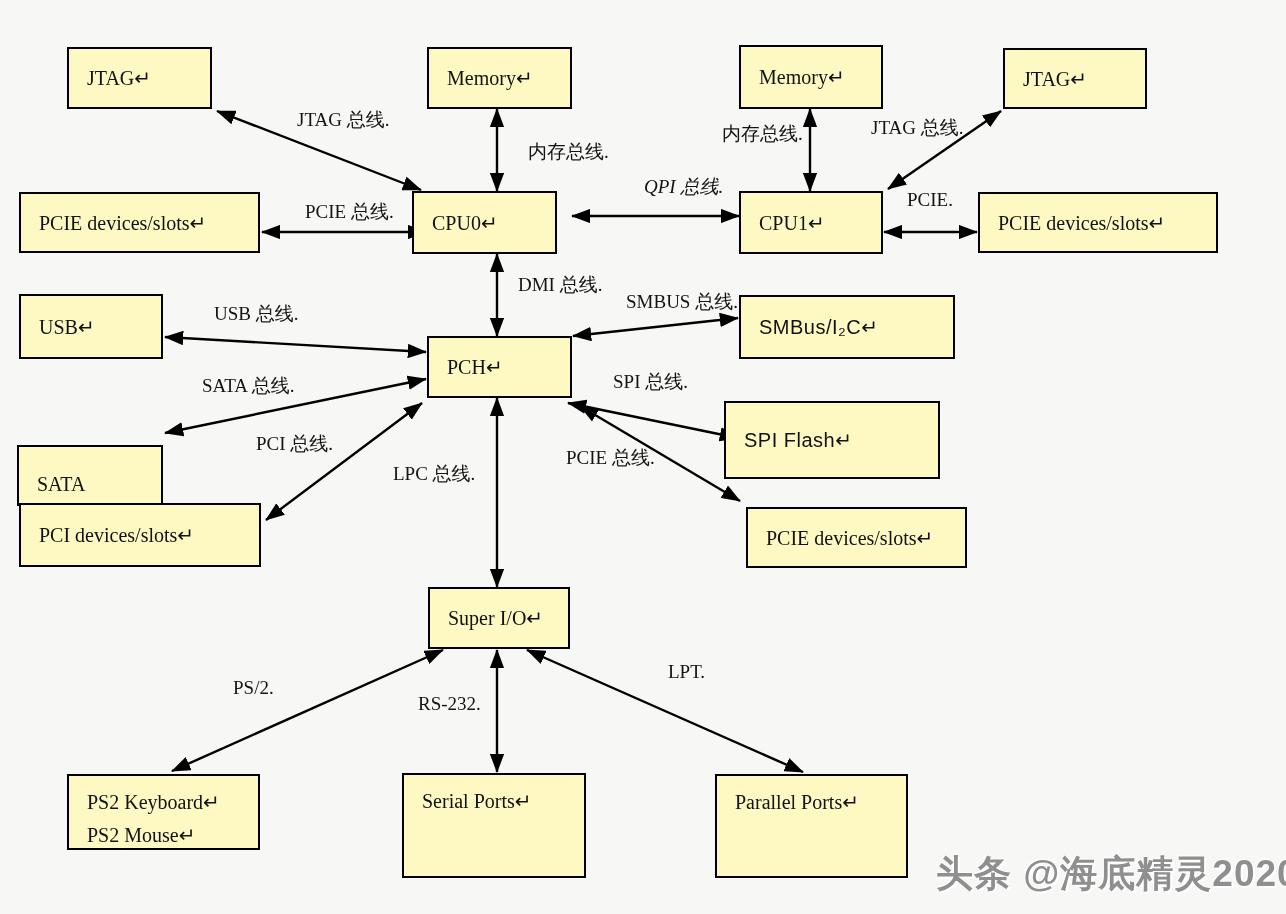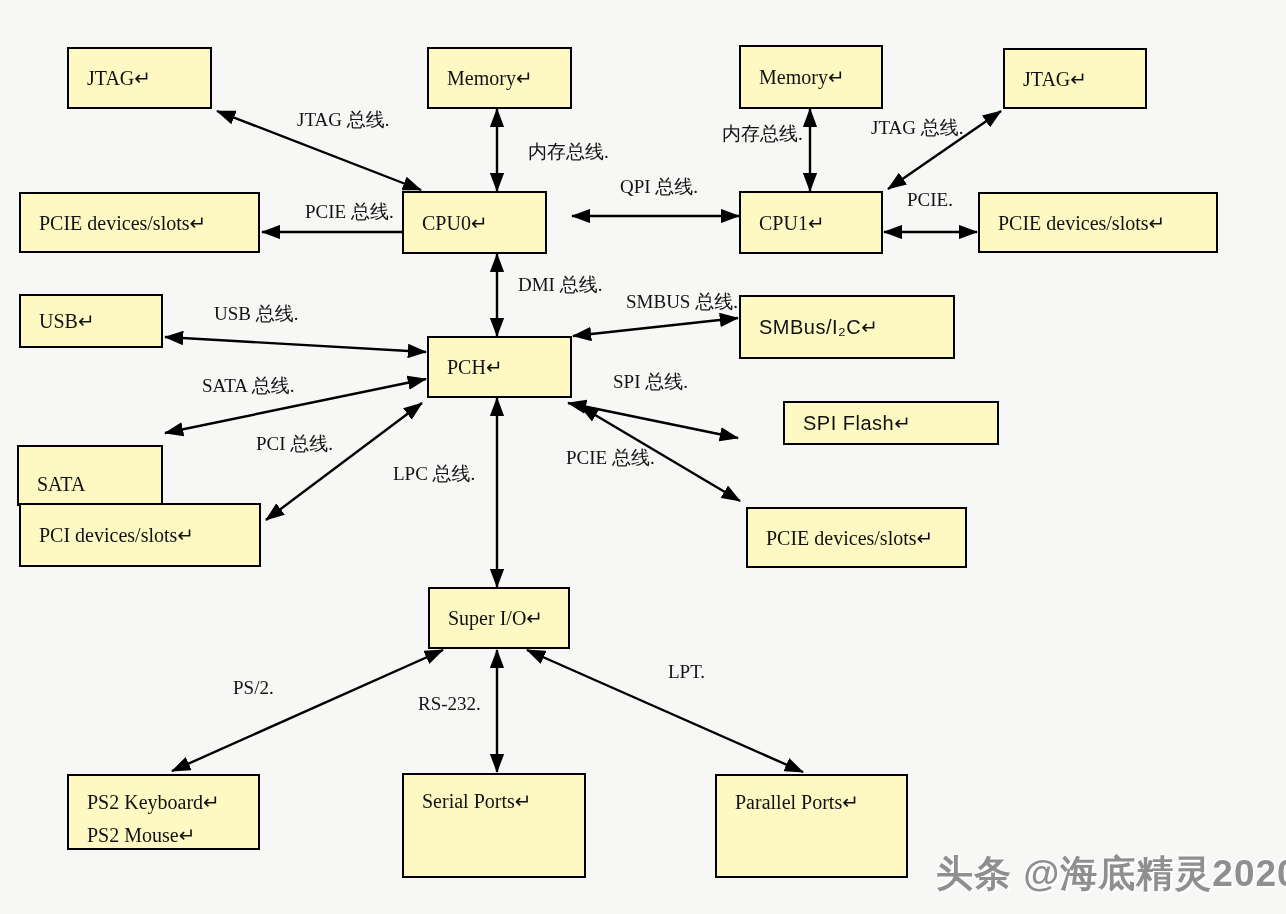--- a/index.html
+++ b/index.html
@@ -71,43 +71,43 @@
       </div>
       <div class="node" style="left: 739px; top: 45px; width: 144px; height: 64px;">
         <span>Memory↵</span>
       </div>
       <div class="node" style="left: 1003px; top: 48px; width: 144px; height: 61px;">
         <span>JTAG↵</span>
       </div>
       <div class="node" style="left: 19px; top: 192px; width: 241px; height: 61px;">
         <span>PCIE devices/slots↵</span>
       </div>
-      <div class="node" style="left: 402px; top: 191px; width: 145px; height: 63px;">
+      <div class="node" style="left: 412px; top: 191px; width: 145px; height: 63px;">
         <span>CPU0↵</span>
       </div>
       <div class="node" style="left: 739px; top: 191px; width: 144px; height: 63px;">
         <span>CPU1↵</span>
       </div>
       <div class="node" style="left: 978px; top: 192px; width: 240px; height: 61px;">
         <span>PCIE devices/slots↵</span>
       </div>
-      <div class="node" style="left: 19px; top: 294px; width: 144px; height: 54px;">
+      <div class="node" style="left: 19px; top: 294px; width: 144px; height: 65px;">
         <span>USB↵</span>
       </div>
       <div class="node clip" style="left: 17px; top: 401px; width: 146px; height: 61px;">
         <span>SATA</span>
         <span>Port↵</span>
       </div>
       <div class="node" style="left: 427px; top: 336px; width: 145px; height: 62px; justify-content: center;">
         <span>PCH↵</span>
       </div>
       <div class="node sans" style="left: 739px; top: 295px; width: 216px; height: 64px;">
         <span>SMBus/I₂C↵</span>
       </div>
-      <div class="node sans" style="left: 783px; top: 401px; width: 216px; height: 44px;">
+      <div class="node sans" style="left: 724px; top: 401px; width: 216px; height: 78px;">
         <span>SPI Flash↵</span>
       </div>
       <div class="node" style="left: 19px; top: 503px; width: 242px; height: 64px;">
         <span>PCI devices/slots↵</span>
       </div>
       <div class="node" style="left: 746px; top: 507px; width: 221px; height: 61px;">
         <span>PCIE devices/slots↵</span>
       </div>
       <div class="node" style="left: 428px; top: 587px; width: 142px; height: 62px;">
         <span>Super I/O↵</span>
@@ -119,21 +119,21 @@
       <div class="node vtop" style="left: 402px; top: 773px; width: 184px; height: 105px;">
         <span>Serial Ports↵</span>
       </div>
       <div class="node vtop" style="left: 715px; top: 774px; width: 193px; height: 104px;">
         <span>Parallel Ports↵</span>
       </div>
     </div>
   <div>
       <div class="bus-label" style="left: 297px; top: 107px;">JTAG 总线.</div>
       <div class="bus-label" style="left: 528px; top: 139px;">内存总线.</div>
-      <div class="bus-label" style="left: 620px; top: 174px;">QPI 总线.</div>
+      <div class="bus-label" style="left: 644px; top: 174px; font-style: italic;">QPI 总线.</div>
       <div class="bus-label" style="left: 722px; top: 121px;">内存总线.</div>
       <div class="bus-label" style="left: 871px; top: 115px;">JTAG 总线.</div>
       <div class="bus-label" style="left: 305px; top: 199px;">PCIE 总线.</div>
       <div class="bus-label" style="left: 907px; top: 189px;">PCIE.</div>
       <div class="bus-label" style="left: 518px; top: 272px;">DMI 总线.</div>
       <div class="bus-label" style="left: 626px; top: 289px;">SMBUS 总线.</div>
       <div class="bus-label" style="left: 214px; top: 301px;">USB 总线.</div>
       <div class="bus-label" style="left: 202px; top: 373px;">SATA 总线.</div>
       <div class="bus-label" style="left: 613px; top: 369px;">SPI 总线.</div>
       <div class="bus-label" style="left: 256px; top: 431px;">PCI 总线.</div>

